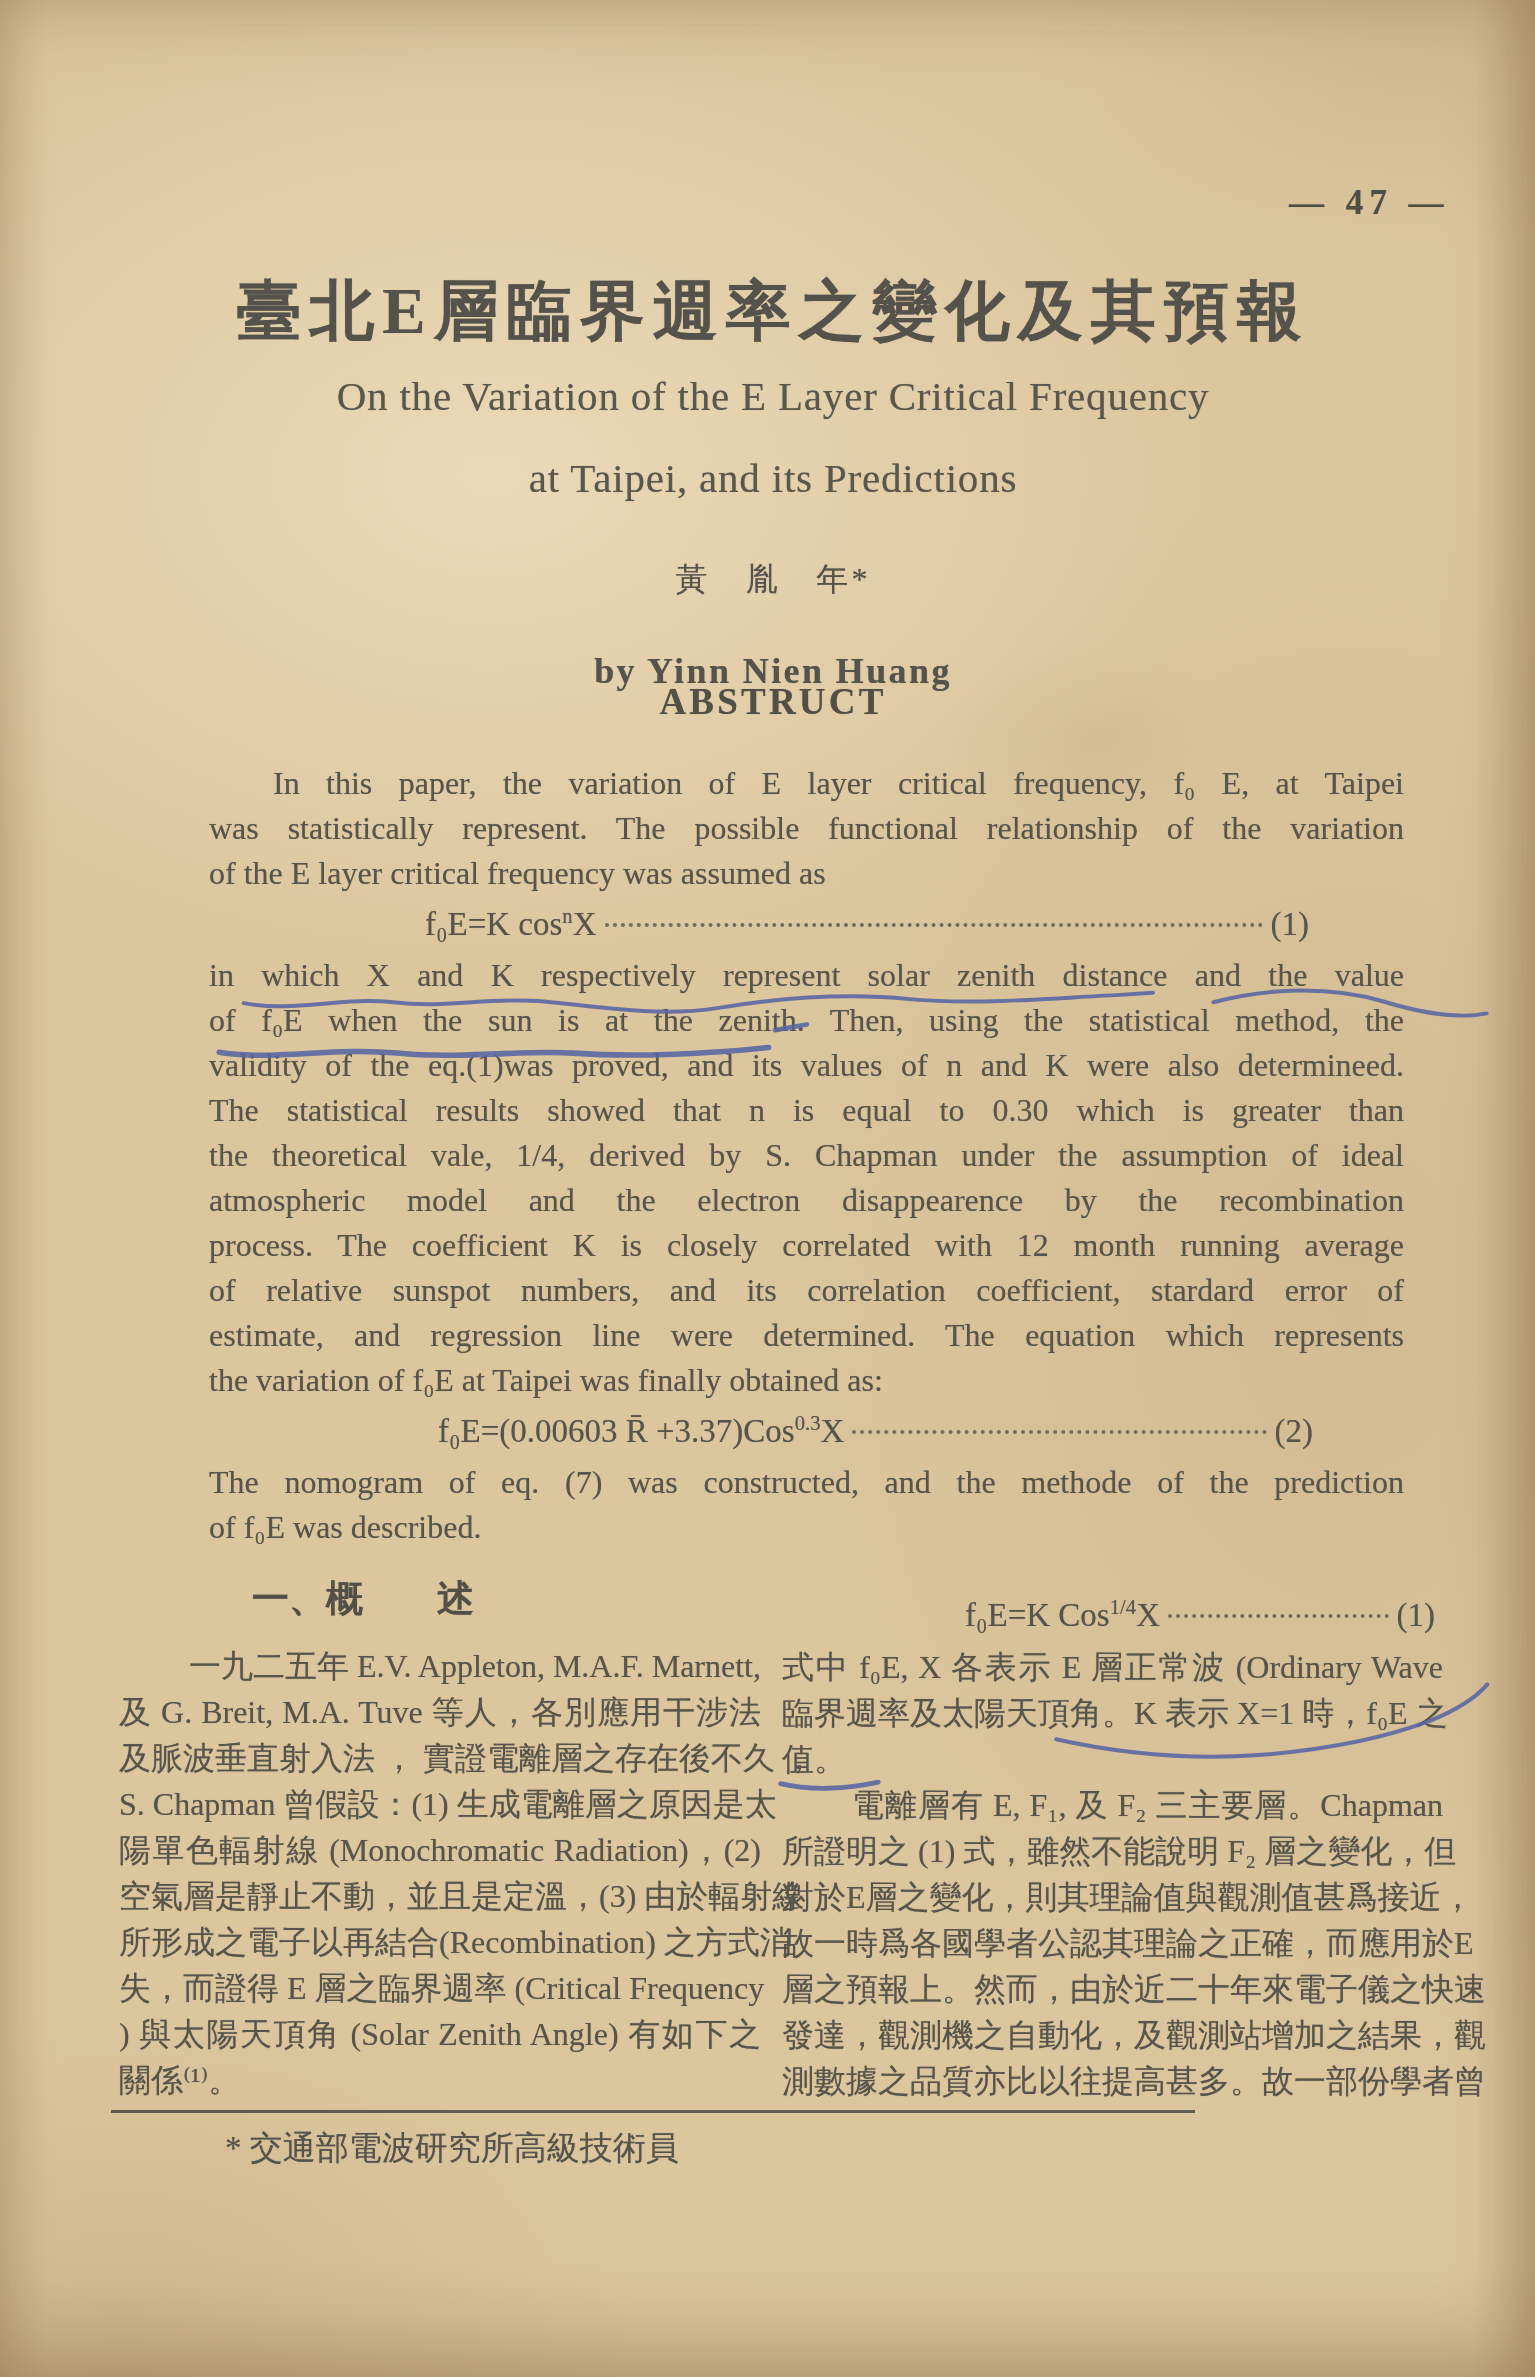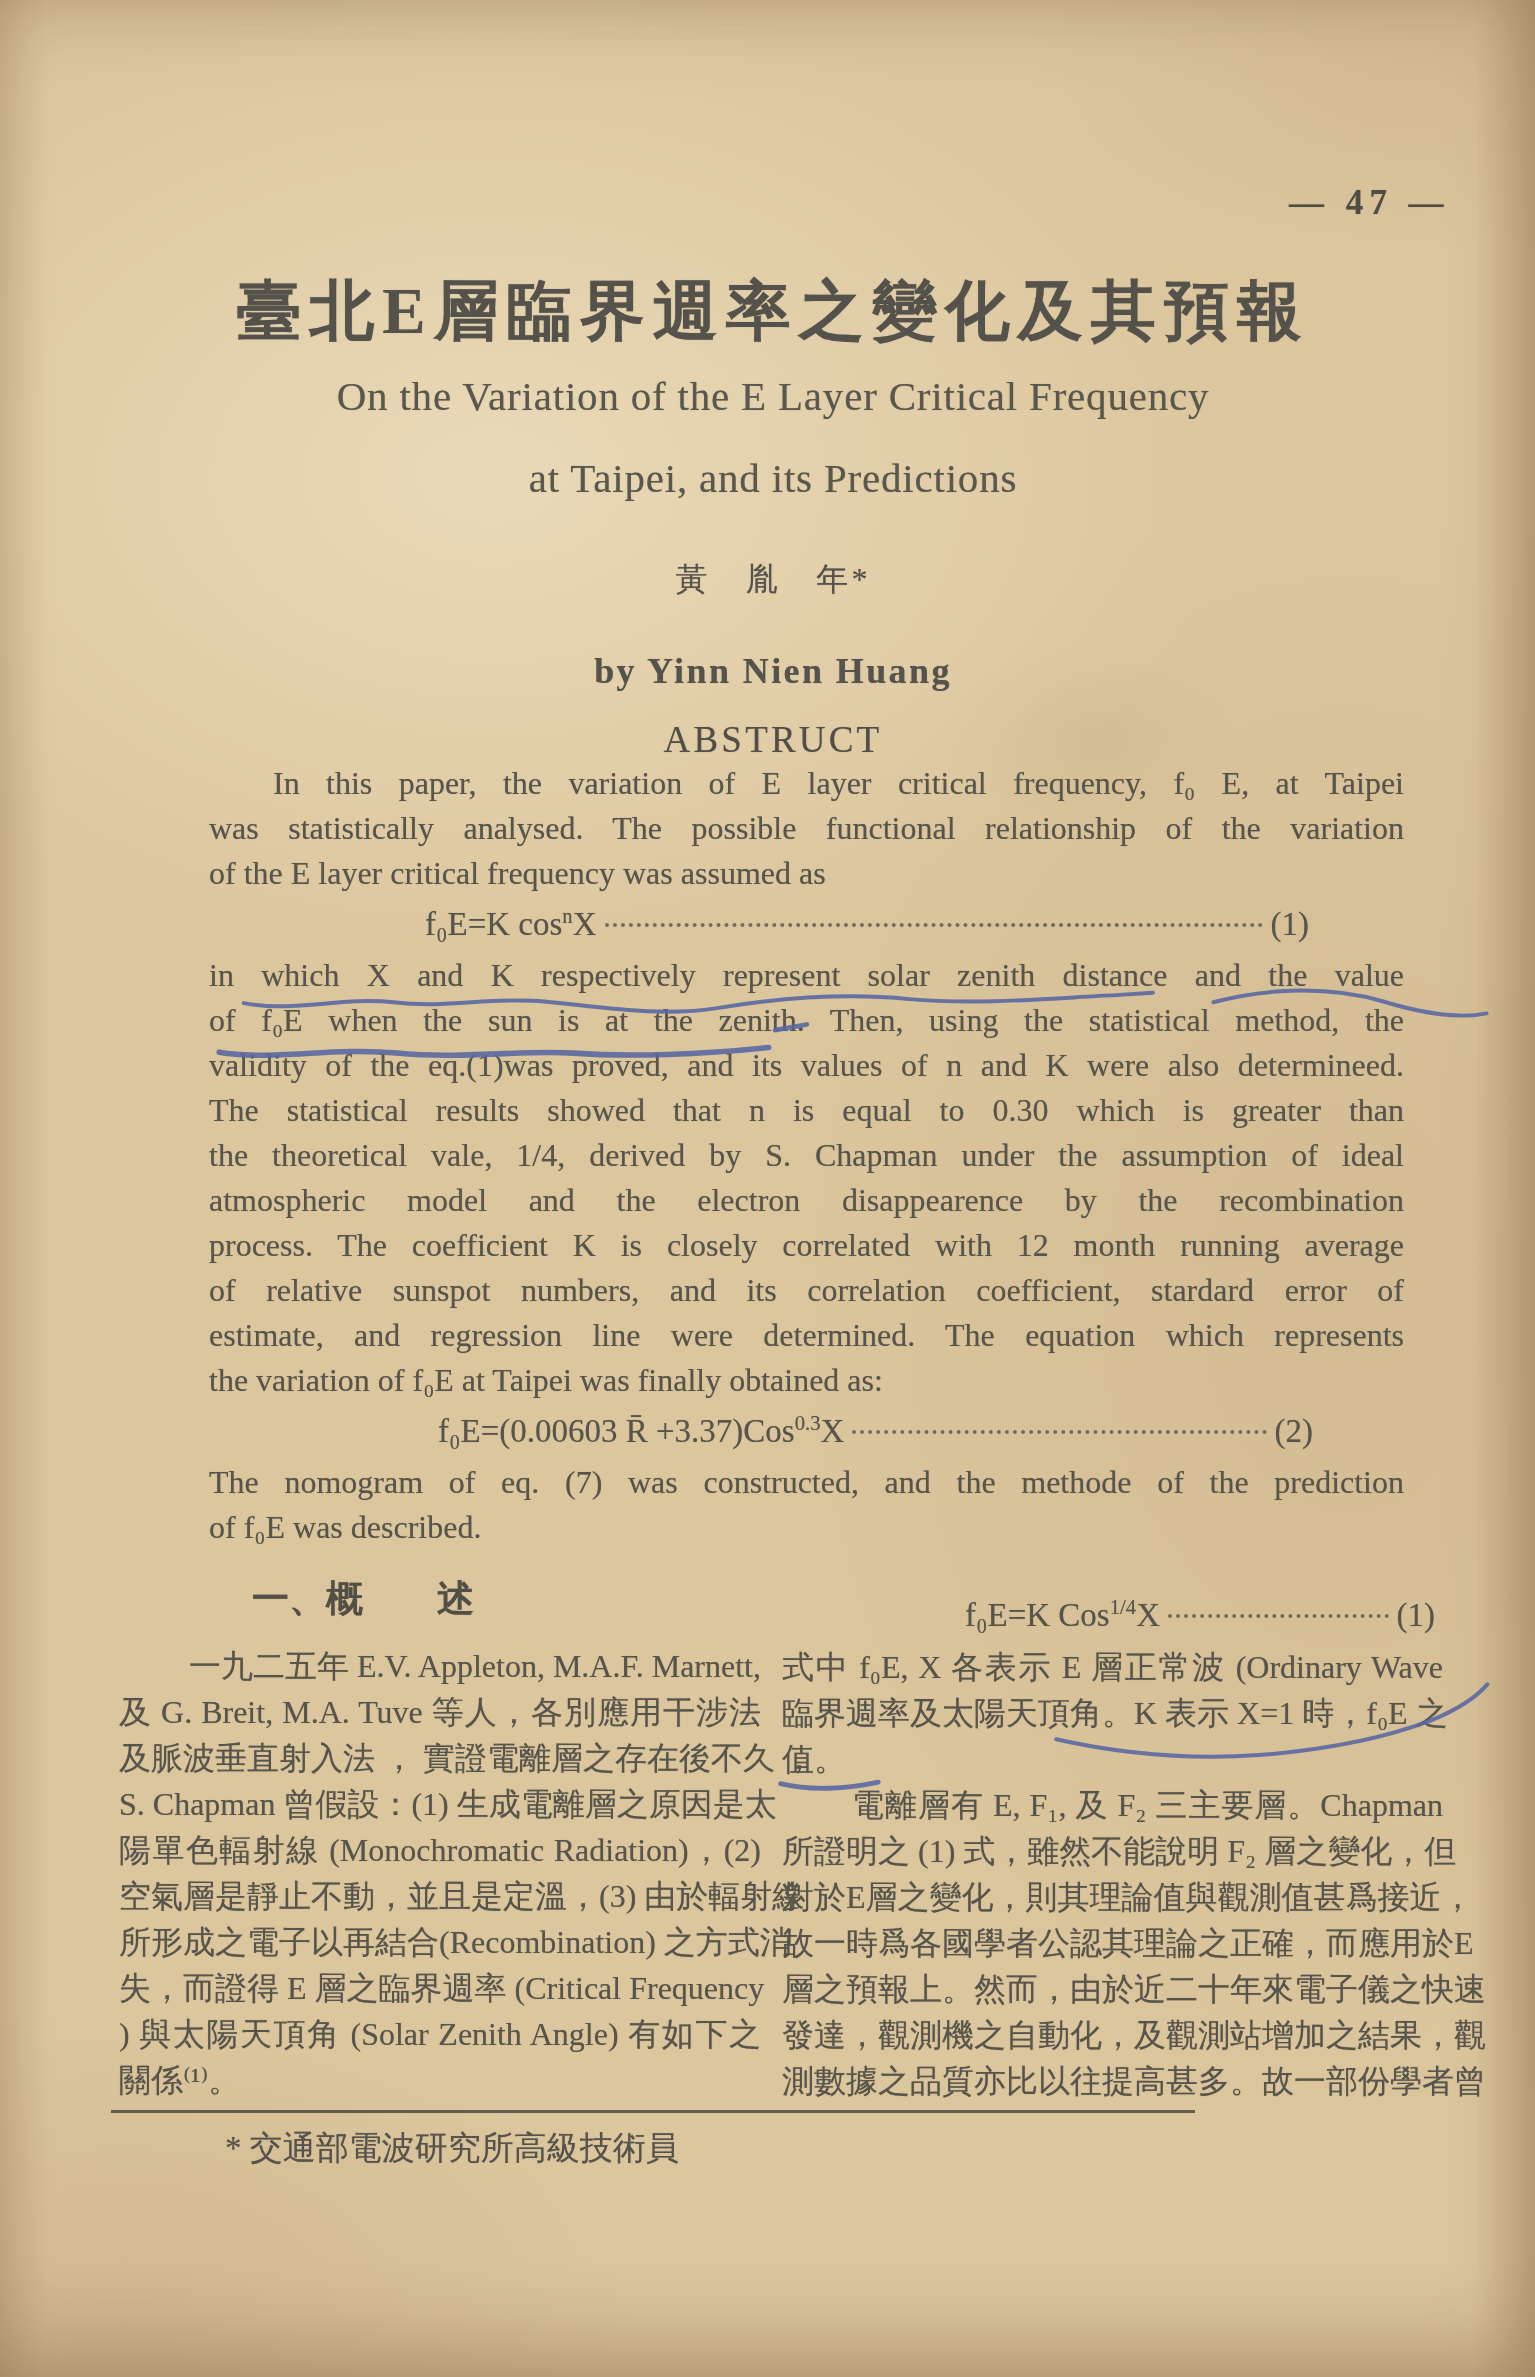--- a/index.html
+++ b/index.html
@@ -22,21 +22,21 @@
   .center{left:0;right:0;text-align:center;margin-left:11px;}
   .ink{ text-shadow:0 0 0.8px rgba(87,85,75,0.55); }
 
   .page-no{ top:183px; right:85px; font-size:35px; letter-spacing:6.4px; color:#504e44; font-weight:700;}
 
   .cn-title{ top:267px; font-size:65px; font-weight:700; letter-spacing:8px; color:#54524a; white-space:nowrap;}
   .en-title1{ top:372px; font-size:41px; color:#5a574d; letter-spacing:0.8px;font-family:Liberation Serif, serif;}
   .en-title2{ top:454px; font-size:41px; color:#5a574d; letter-spacing:0.8px;}
   .author-cn{ top:558px; font-size:32px; letter-spacing:3.2px; color:#55534b;}
   .author-en{ top:650px; font-size:36px; font-weight:700; letter-spacing:2.4px; color:#55534b;}
-  .abs-head{ top:718px; font-size:37px; font-weight:400; letter-spacing:3.2px; color:#514f46;}
+  .abs-head{ top:680px; font-size:37px; font-weight:700; letter-spacing:3.2px; color:#514f46;}
 
   .abstract{ top:761px; left:209px; width:1195px; font-size:32px;}
   .ln{ height:45px; line-height:45px; white-space:nowrap;
        text-align:justify; text-align-last:justify; text-justify:inter-word;}
   .ln.noj{ text-align-last:left; }
   .ln.indent{ text-indent:64px; }
 
   .eq-row{ display:flex; align-items:center; height:57px; font-size:33px; }
   .eq-row.eq1{ padding:0 95px 0 216px; }
   .eq-row.eq2{ padding:0 91px 0 229px; }
@@ -70,21 +70,21 @@
   <div class="abs center cn-title ink">臺北E層臨界週率之變化及其預報</div>
   <div class="abs center en-title1 ink">On the Variation of the E Layer Critical Frequency</div>
   <div class="abs center en-title2 ink">at Taipei, and its Predictions</div>
   <div class="abs center author-cn ink">黃　胤　年*</div>
   <div class="abs center author-en ink">by Yinn Nien Huang</div>
 
   <div class="abs center abs-head ink">ABSTRUCT</div>
 
   <div class="abs abstract ink">
     <div class="ln indent">In this paper, the variation of E layer critical frequency, f₀ E, at Taipei</div>
-    <div class="ln">was statistically analysed. The possible functional relationship of the variation</div>
+    <div class="ln">was statistically represent. The possible functional relationship of the variation</div>
     <div class="ln noj">of the E layer critical frequency was assumed as</div>
 
     <div class="eq-row eq1">
       <span class="eq-body"><span>f₀E=K cos</span><sup>n</sup><span>X</span></span>
       <span class="leader"></span>
       <span class="eq-num">(1)</span>
     </div>
 
     <div class="ln">in which X and K respectively represent solar zenith distance and the value</div>
     <div class="ln">of f₀E when the sun is at the zenith. Then, using the statistical method, the</div>

